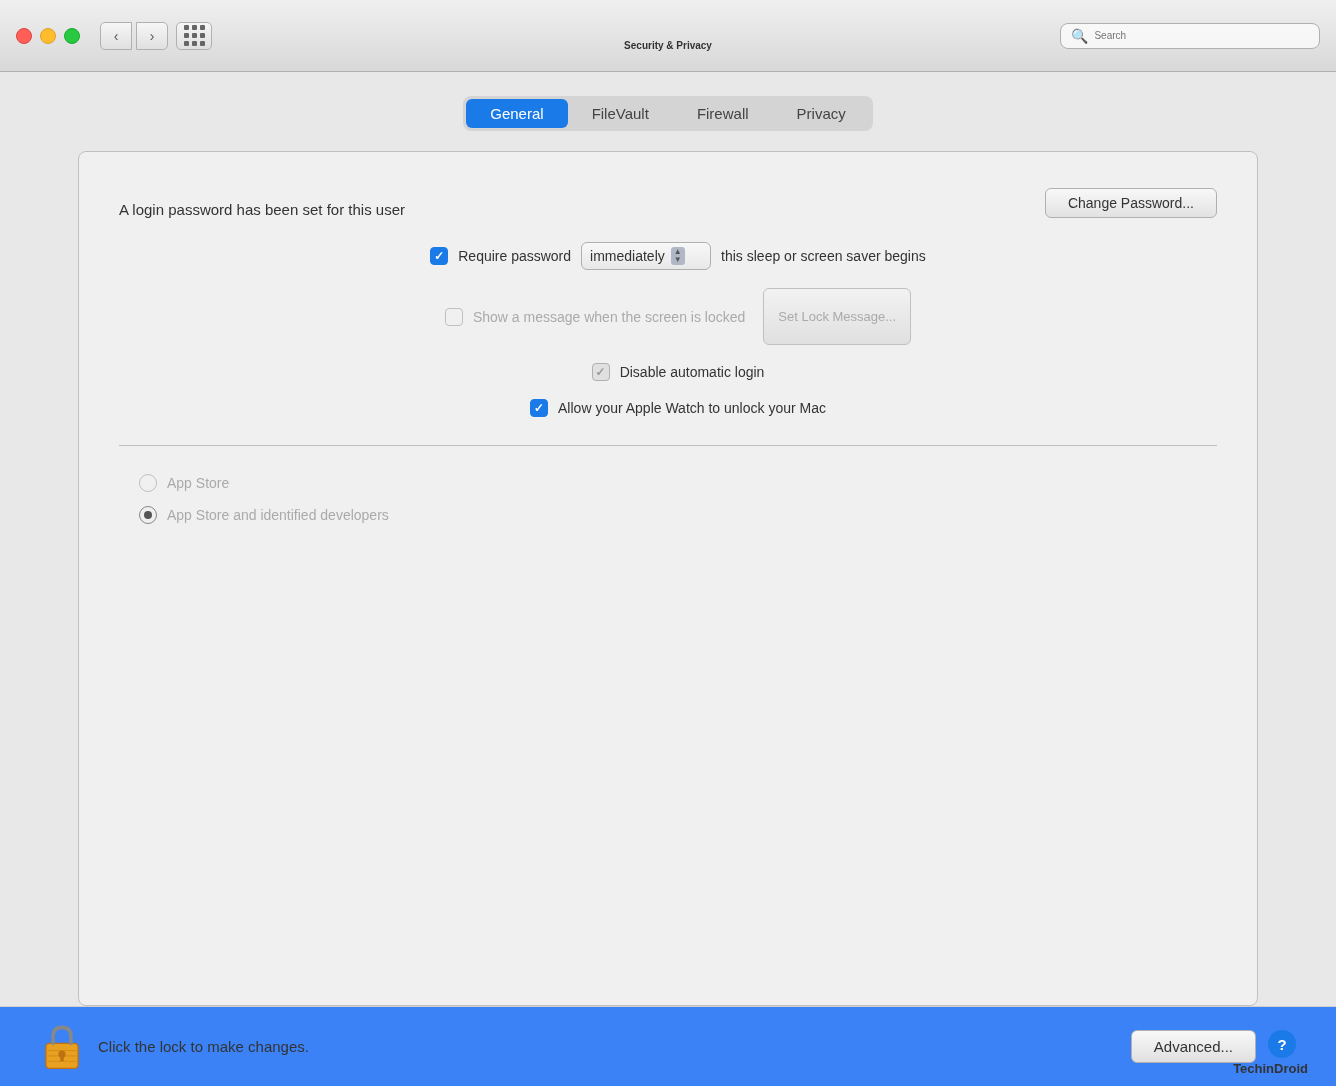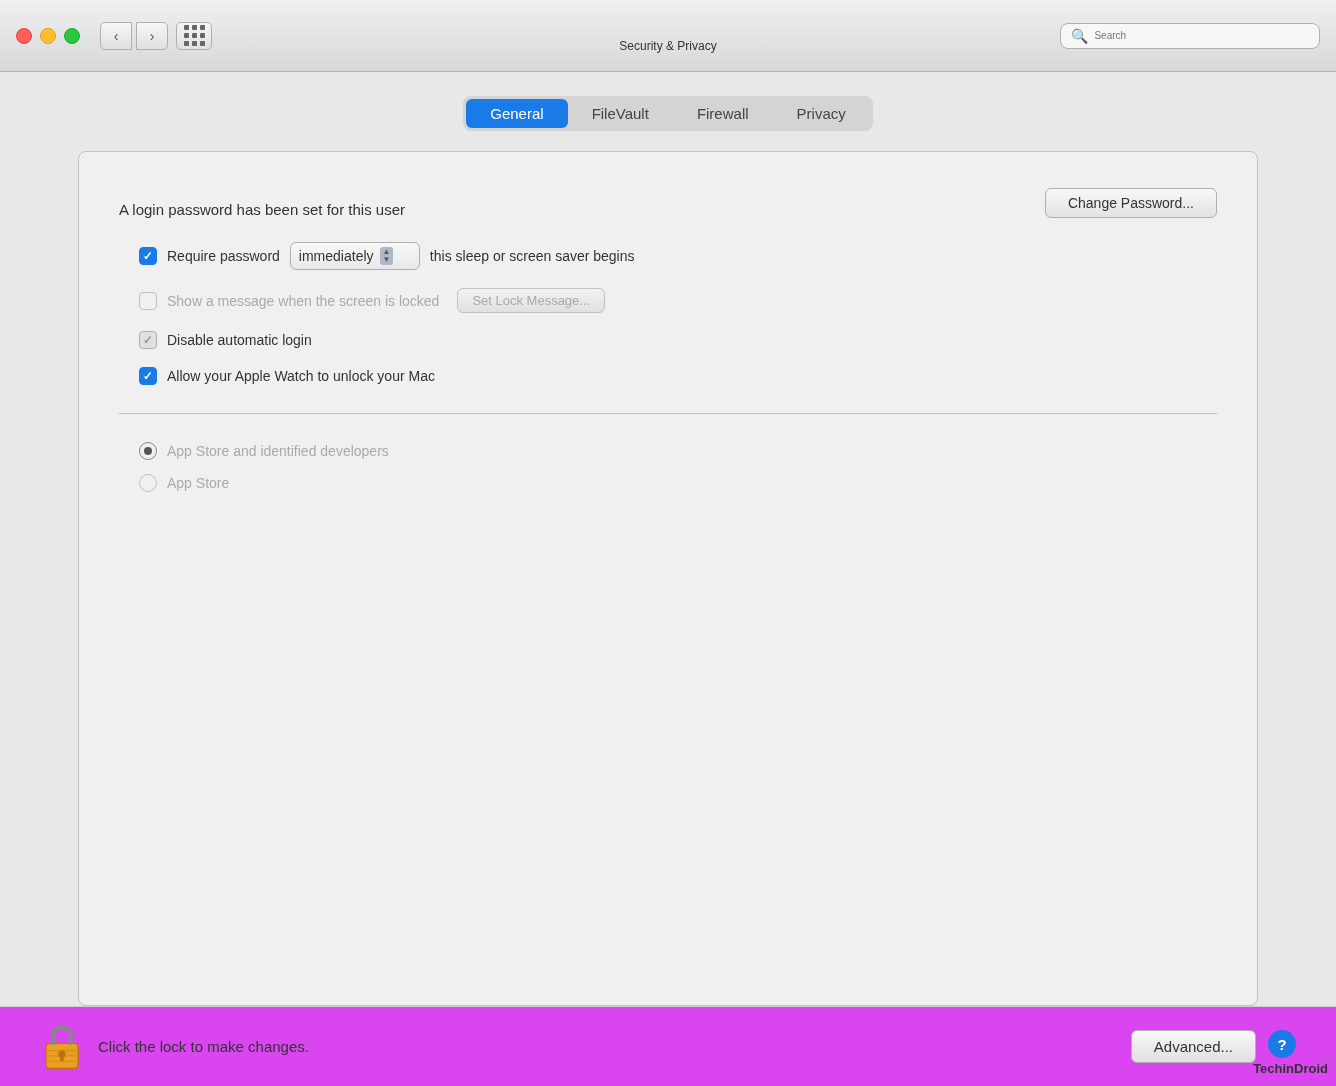--- a/index.html
+++ b/index.html
@@ -79,22 +79,22 @@
       cursor: pointer;
       margin-left: 8px;
       font-size: 16px;
       color: #555;
     }
 
     .titlebar-title {
       position: absolute;
       left: 50%;
       transform: translateX(-50%);
-      font-size: 12px;
-      font-weight: 400;
+      font-size: 10px;
+      font-weight: 700;
       color: #333;
       margin-top: 20px;
     }
 
     .search-bar {
       margin-left: auto;
       display: flex;
       align-items: center;
       background: rgba(255,255,255,0.7);
       border: 1px solid #b0b0b0;
@@ -188,20 +188,21 @@
       color: #333;
       cursor: pointer;
       white-space: nowrap;
     }
 
     .options-section {
       padding-left: 20px;
       display: flex;
       flex-direction: column;
       gap: 18px;
+      align-items: center;
     }
 
     .option-row {
       display: flex;
       align-items: center;
       gap: 10px;
     }
 
     .checkbox-custom {
       width: 18px;
@@ -267,21 +268,21 @@
       flex-direction: column;
       font-size: 8px;
       color: #555;
       background: #b0b8c8;
       border-radius: 3px;
       padding: 1px 3px;
       line-height: 1;
     }
 
     .set-lock-btn {
-      padding: 4px 14px;
+      padding: 20px 14px;
       background: linear-gradient(to bottom, #f2f2f2, #e0e0e0);
       border: 1px solid #c0c0c0;
       border-radius: 6px;
       font-size: 13px;
       color: #aaa;
       cursor: pointer;
       margin-left: 8px;
     }
 
     .divider {
@@ -337,21 +338,21 @@
     }
 
     .radio-label {
       font-size: 14px;
       color: #aaa;
     }
 
     
     .bottom-bar {
       height: 80px;
-      background: #d946ef;
+      background: #3b82f6;
       display: flex;
       align-items: center;
       padding: 0 40px;
       border-top: 1px solid #d0d0d0;
       flex-shrink: 0;
     }
 
     .lock-icon {
       width: 44px;
       height: 50px;
@@ -395,21 +396,21 @@
       font-weight: bold;
       cursor: pointer;
     }
 
     .watermark {
       font-size: 13px;
       color: #333;
       font-weight: 600;
       position: absolute;
       bottom: 10px;
-      right: 8px;
+      right: 28px;
     }
 
     .grid-dots {
       display: grid;
       grid-template-columns: repeat(3,5px);
       gap: 3px;
     }
     .grid-dot {
       width: 5px;
       height: 5px;
@@ -497,26 +498,26 @@
         <span class="option-label">Allow your Apple Watch to unlock your Mac</span>
       </div>
 
     </div>
 
     <div class="divider"></div>
 
     <div class="allow-apps-section">
       <div class="radio-group">
         <div class="radio-row">
+          <div class="radio-custom"></div>
+          <span class="radio-label">App Store</span>
+        </div>
+        <div class="radio-row">
           <div class="radio-custom selected"></div>
           <span class="radio-label">App Store and identified developers</span>
-        </div>
-        <div class="radio-row">
-          <div class="radio-custom"></div>
-          <span class="radio-label">App Store</span>
         </div>
       </div>
     </div>
 
   </div>
 </div>
 
 <div class="bottom-bar" style="position:relative;">
 
   <svg class="lock-icon" viewBox="0 0 44 56" xmlns="http://www.w3.org/2000/svg">

